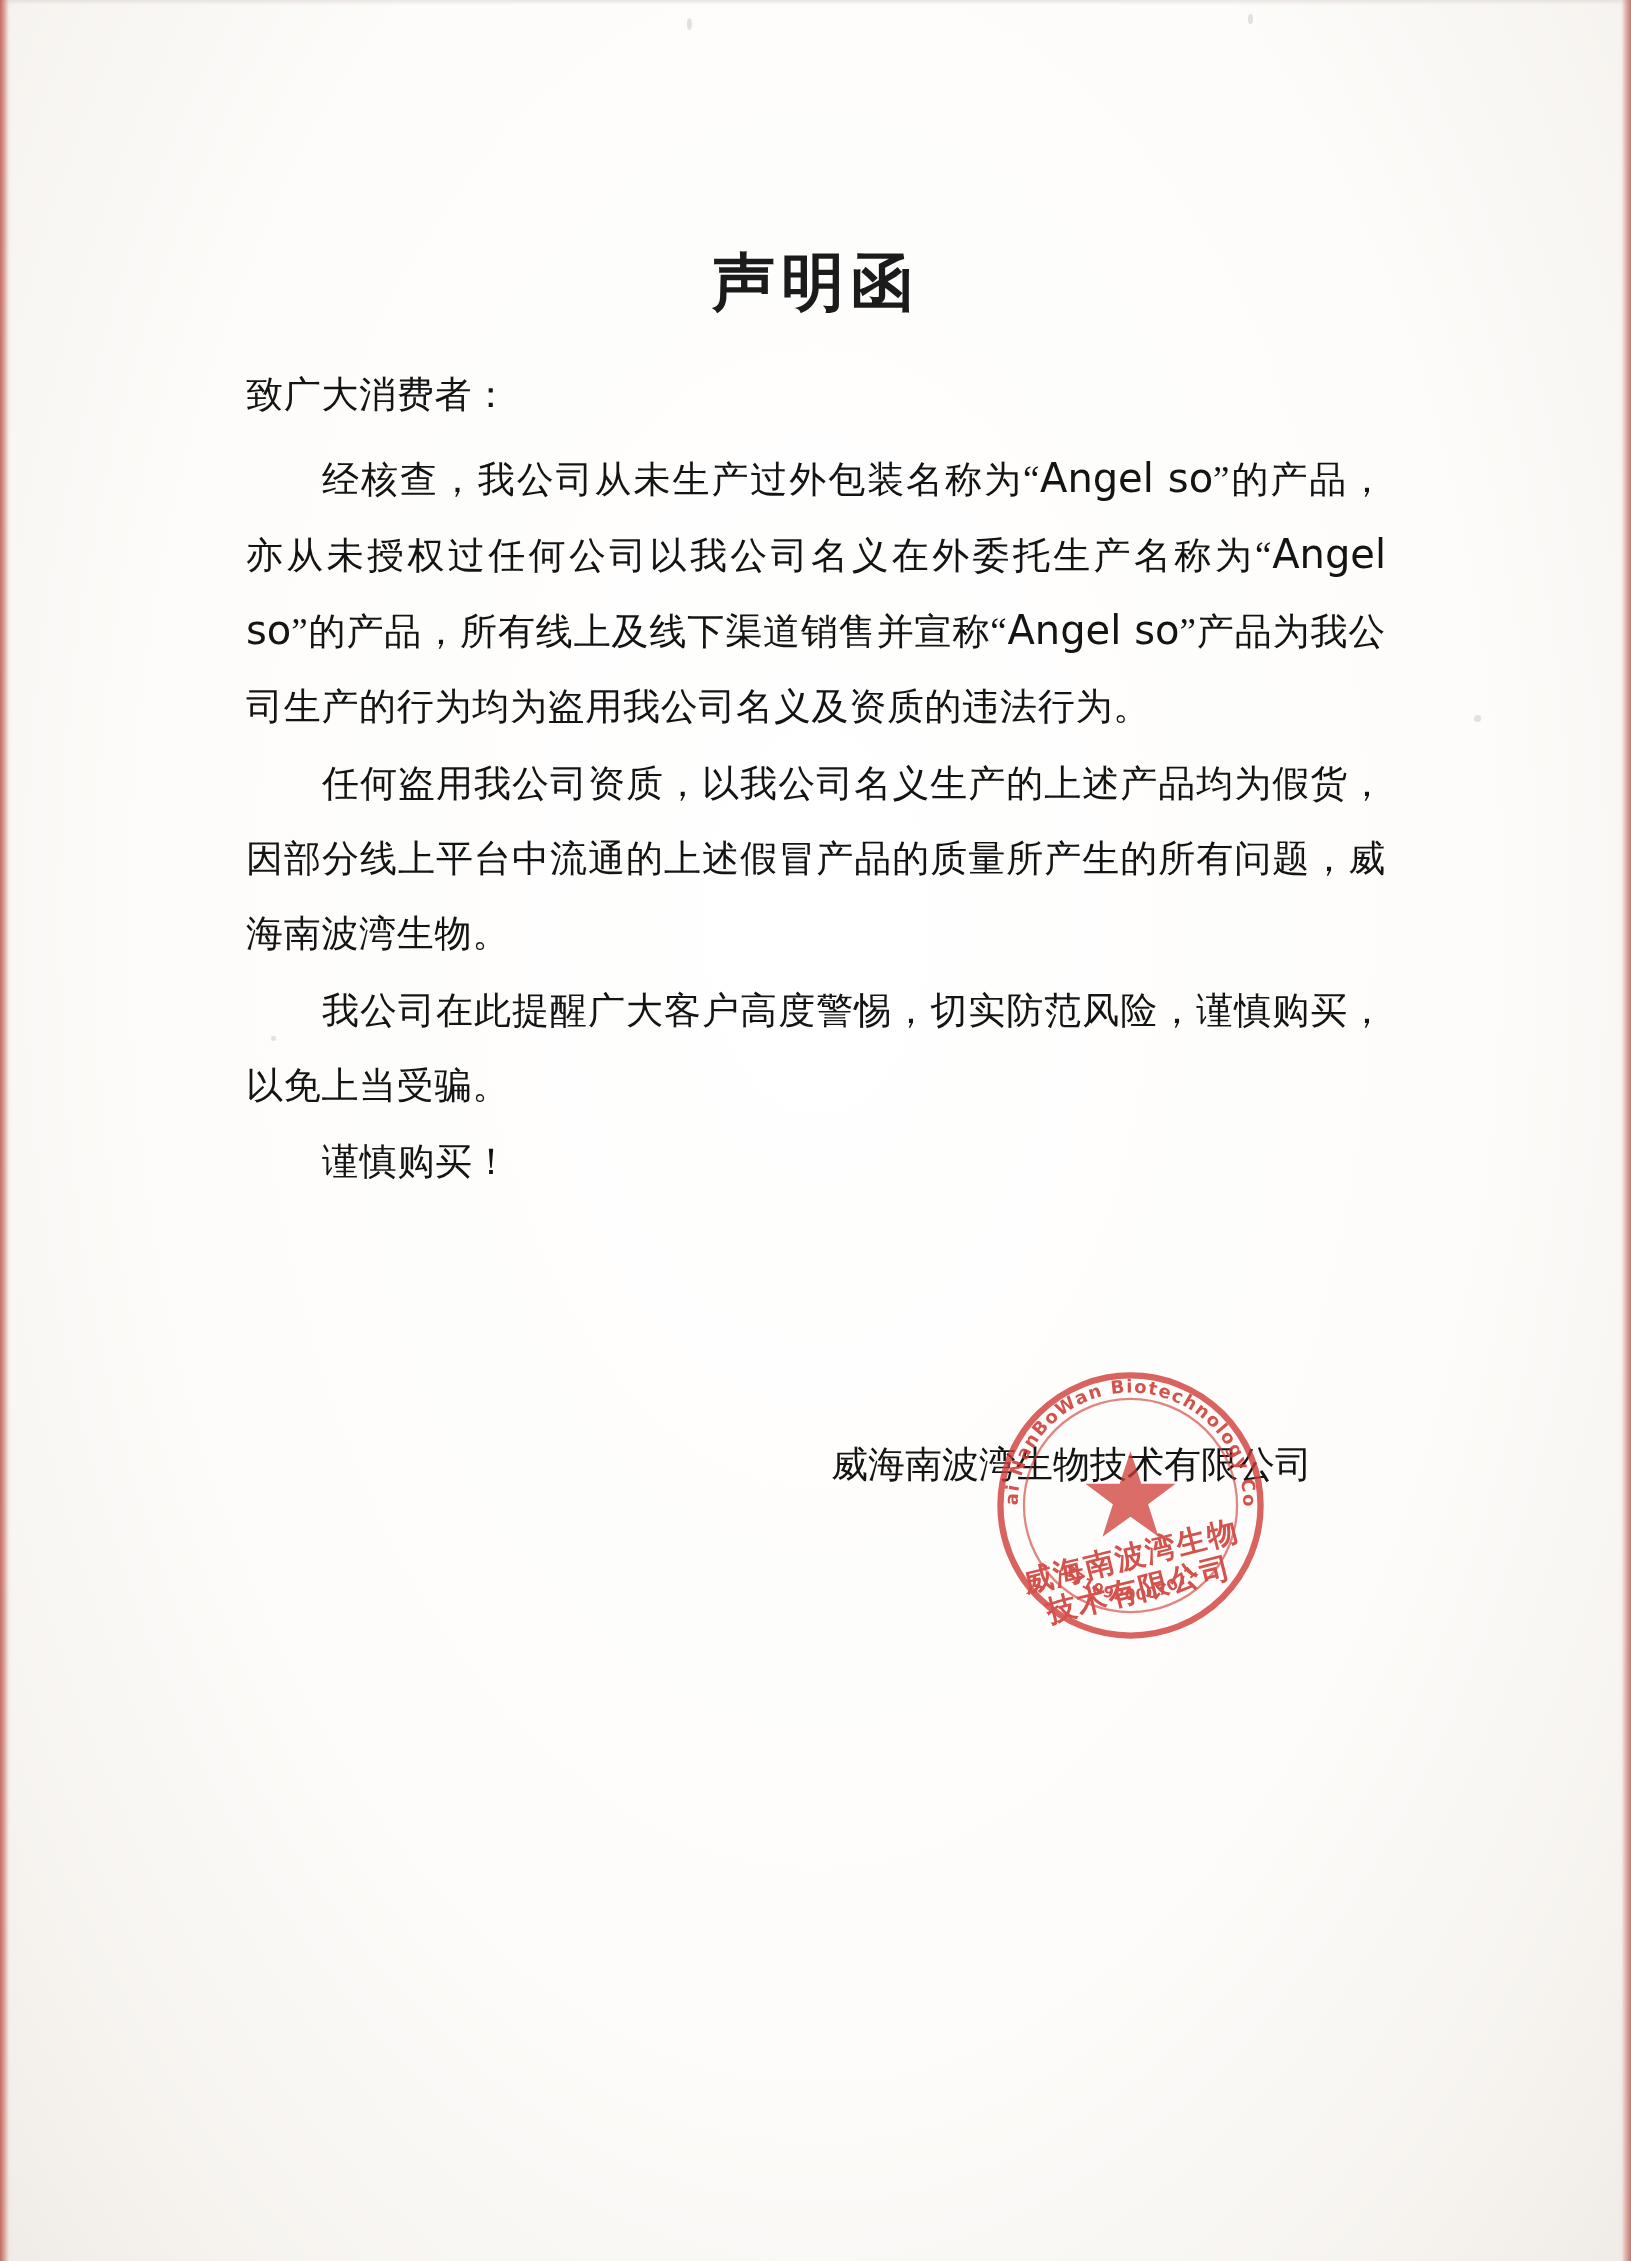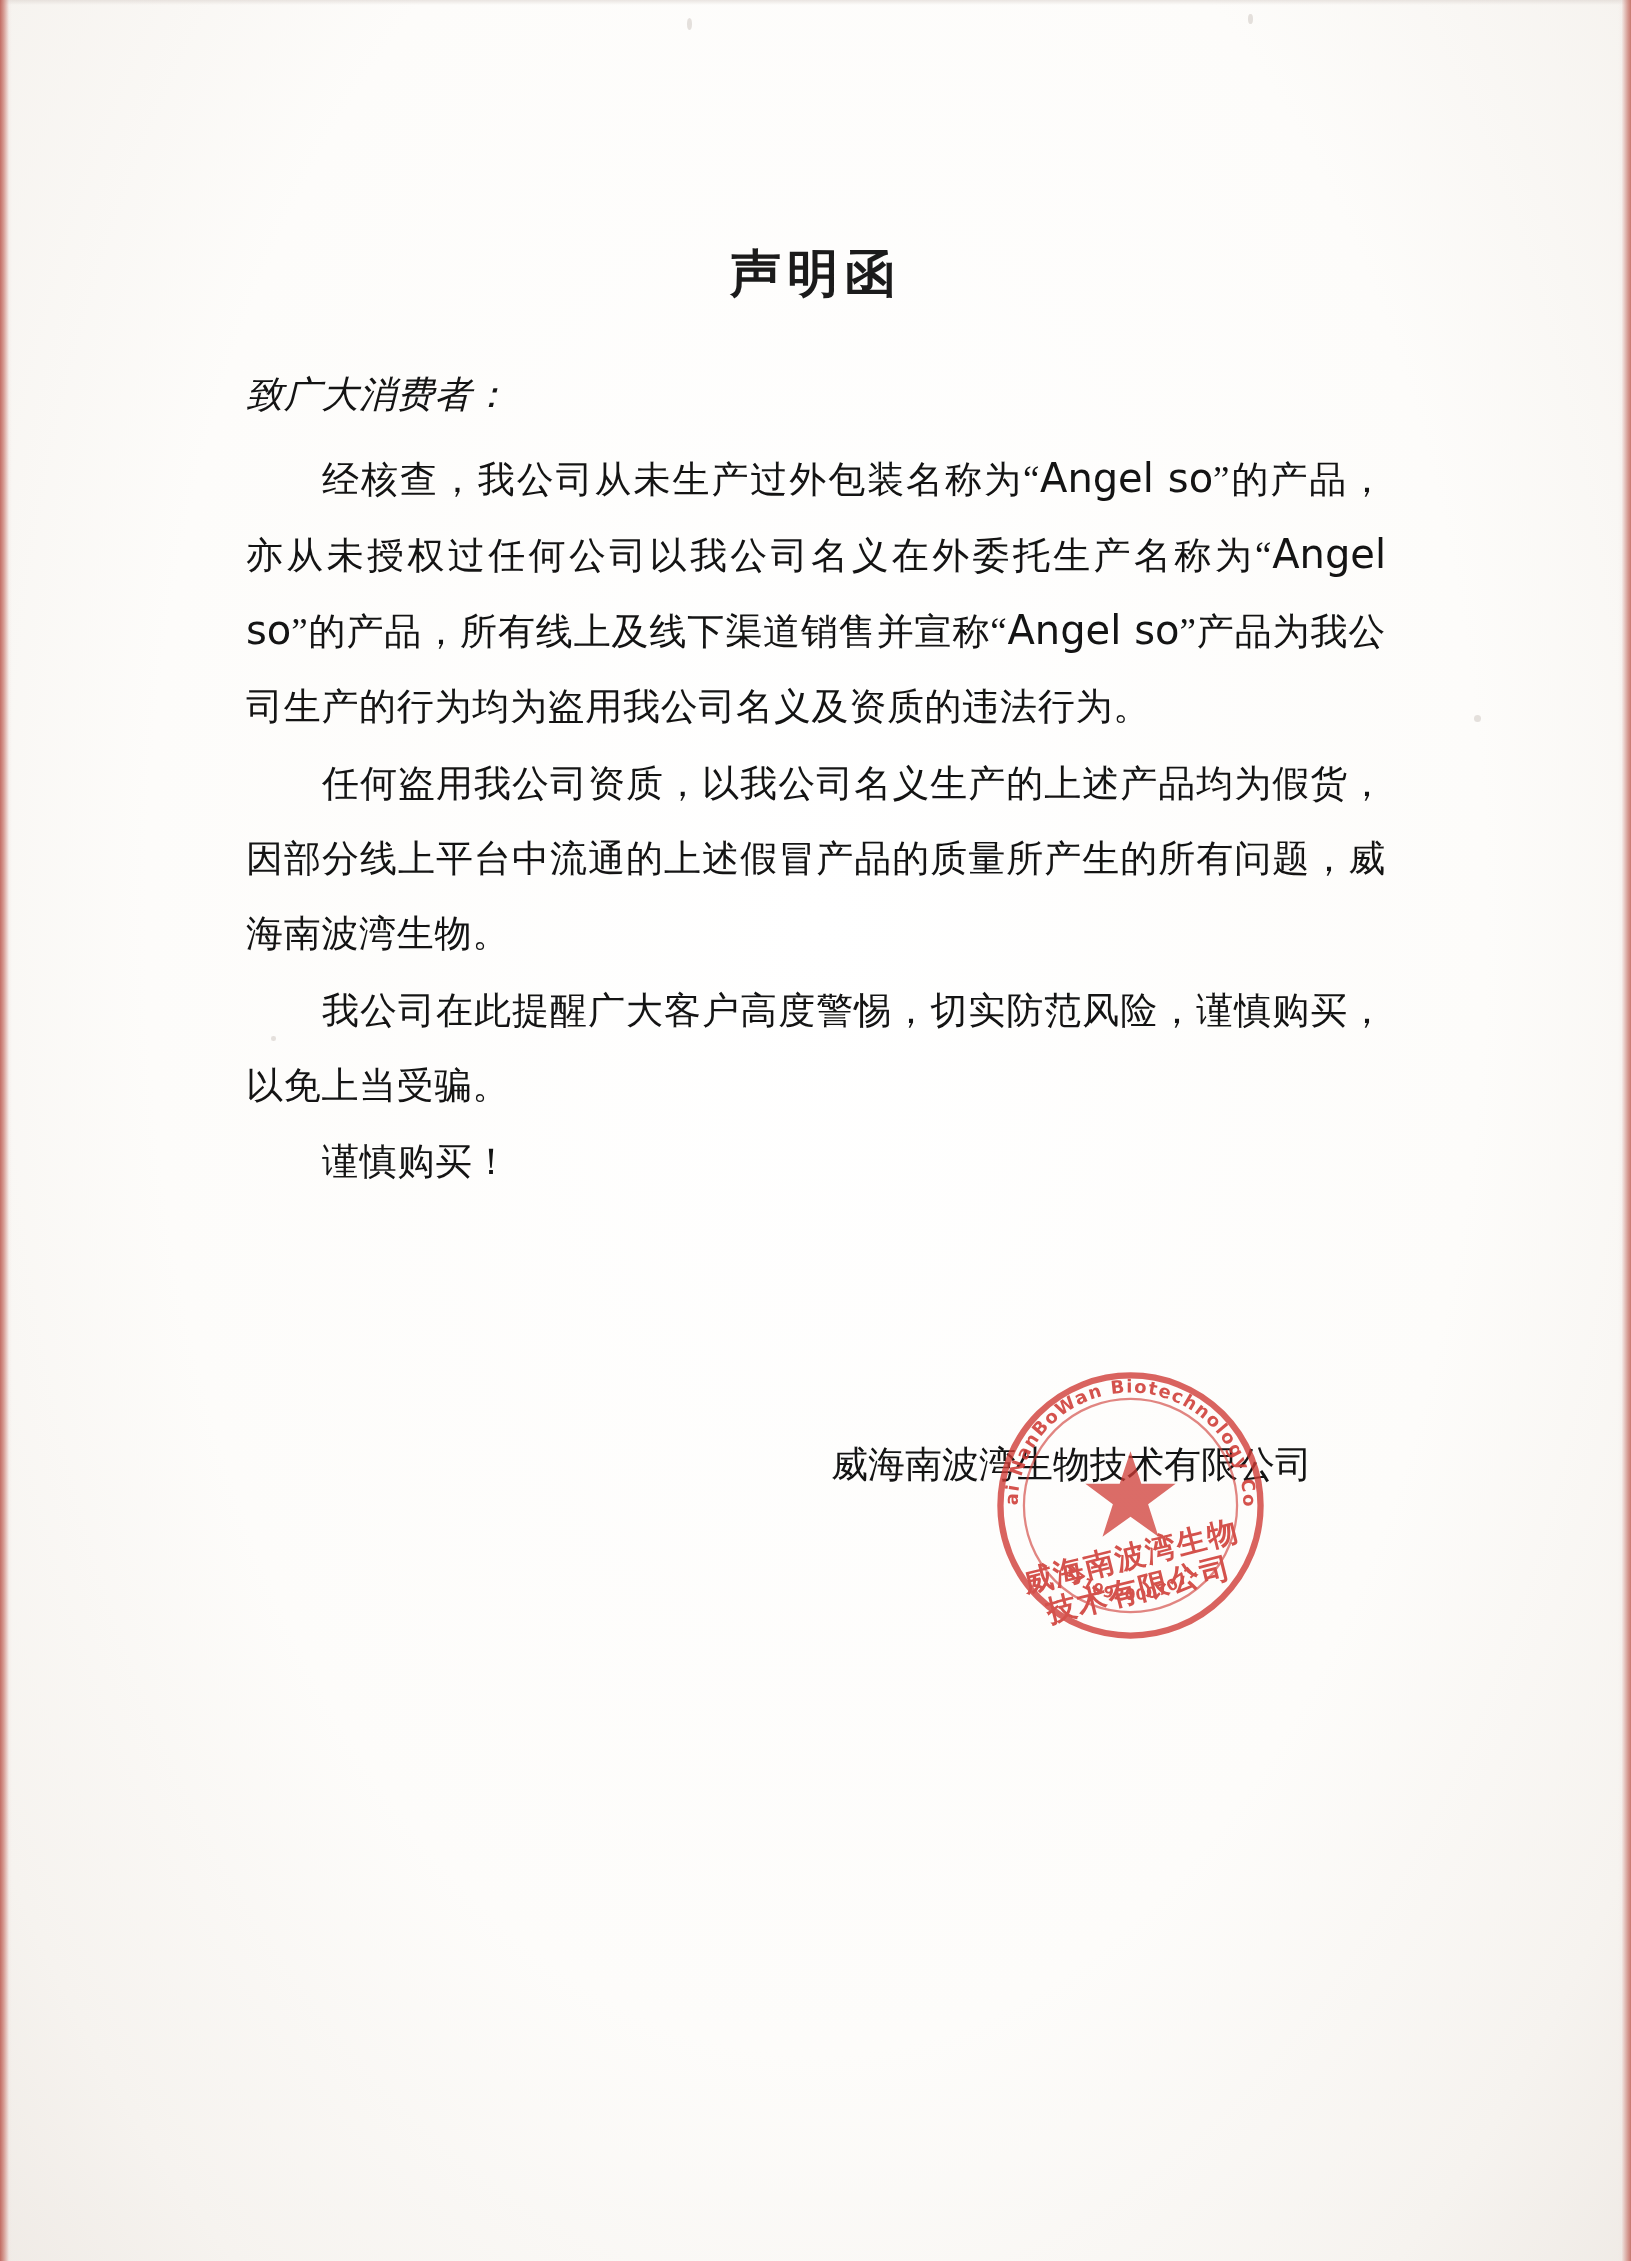--- a/index.html
+++ b/index.html
@@ -61,21 +61,21 @@
     width: 1632px;
     height: 2302px;
   }
 
   .doc-title {
     position: absolute;
     top: 240px;
     left: 0;
     width: 1632px;
     text-align: center;
-    font-size: 51px;
+    font-size: 63px;
     letter-spacing: 6.3px;
     font-weight: 700;
     color: #1b1b1b;
     font-family: "Liberation Serif", "DejaVu Serif", serif;
   }
 
   .body-block {
     position: absolute;
     left: 246px;
     top: 357px;
@@ -84,21 +84,20 @@
     font-size: 37px;
     line-height: 75px;
     letter-spacing: 0.7px;
     text-align: justify;
     font-family: "Liberation Serif", "DejaVu Serif", serif;
   }
 
   .salutation {
     margin: 0 0 9px 0;
     text-align: left;
-    font-style: italic;
   }
 
   .para {
     margin: 0;
     text-indent: 76px;
     text-align: justify;
     text-justify: inter-character;
   }
 
   .para + .para {

